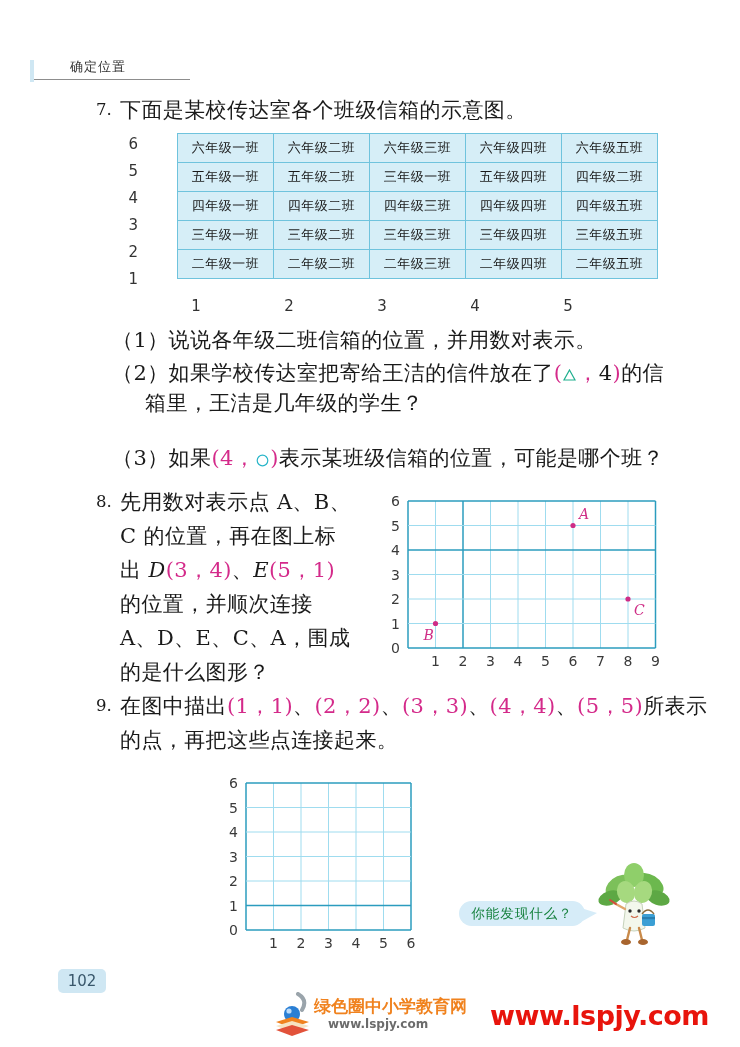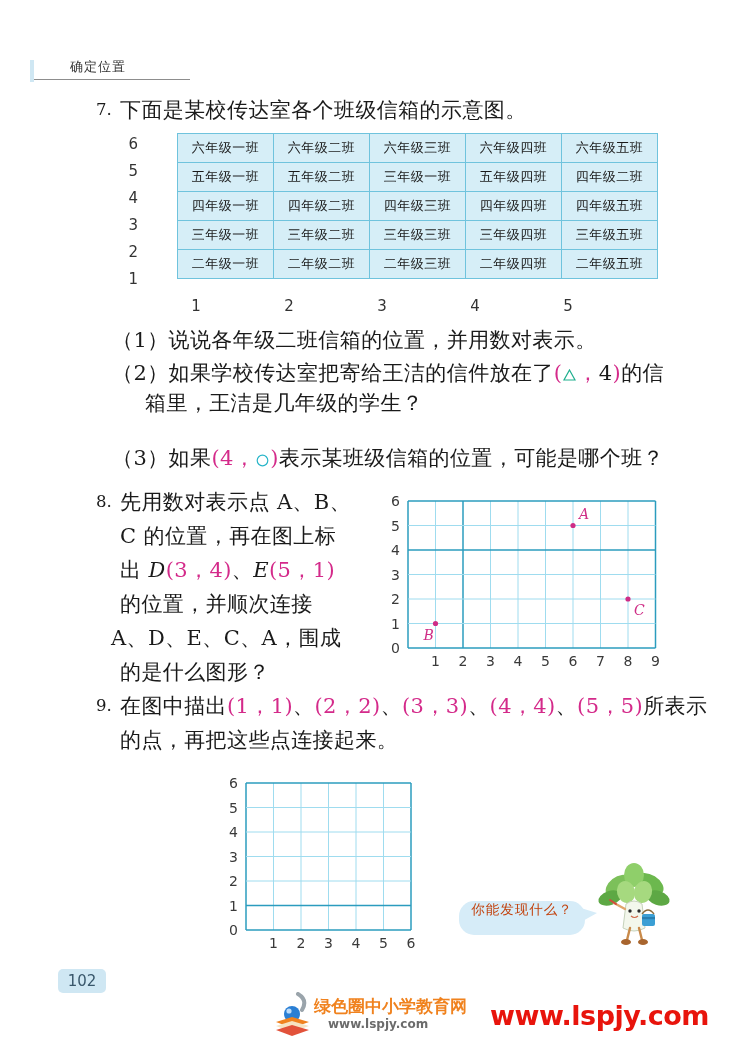--- a/index.html
+++ b/index.html
@@ -143,29 +143,29 @@
     font-size: 14px;
     fill: #cf2d86;
   }
 
   
   #bubble {
     position: absolute;
     left: 459px;
     top: 901px;
     width: 126px;
-    height: 34px;
+    height: 25px;
     background: #d6ecf8;
     border-radius: 15px;
     display: flex;
-    align-items: flex-start;
+    align-items: center;
     justify-content: center;
     font-size: 13.5px;
     letter-spacing: 1px;
-    color: #c2410c;
+    color: #15803d;
     font-family: "DejaVu Serif", "Liberation Serif", serif;
   }
   #bubble-tail {
     position: absolute;
     left: 581px;
     top: 908px;
     width: 0; height: 0;
     border-left: 16px solid #d6ecf8;
     border-top: 5px solid transparent;
     border-bottom: 9px solid transparent;
@@ -301,21 +301,21 @@
       </svg></span><span class="magenta">)</span><span>表示某班级信箱的位置，可能是哪个班？</span>
 </div>
 
 <div class="qnum" style="left:96px; top:487px;">8.</div>
 <div class="qline" style="left:120px; top:487px;">先用数对表示点 A、B、</div>
 <div class="qline" style="left:120px; top:521px;">C 的位置，再在图上标</div>
 <div class="qline" style="left:120px; top:555px;">
   <span>出 </span><span class="ital">D</span><span class="magenta">(3，4)</span><span>、</span><span class="ital">E</span><span class="magenta">(5，1)</span>
 </div>
 <div class="qline" style="left:120px; top:589px;">的位置，并顺次连接</div>
-<div class="qline" style="left:111px; top:623px;">A、D、E、C、A，围成</div>
+<div class="qline" style="left:120px; top:623px;">A、D、E、C、A，围成</div>
 <div class="qline" style="left:120px; top:657px;">的是什么图形？</div>
 
 <div class="gridbox" style="left:380px; top:470px;">
   <svg id="grid8" class="grid-svg" width="280" height="200">
       <line x1="28" y1="178" x2="28" y2="31" stroke="#2b9cbe" stroke-width="1.5"></line>
       <line x1="55.5" y1="178" x2="55.5" y2="31" stroke="#9fdcef" stroke-width="1"></line>
       <line x1="83" y1="178" x2="83" y2="31" stroke="#2b9cbe" stroke-width="1.5"></line>
       <line x1="110.5" y1="178" x2="110.5" y2="31" stroke="#9fdcef" stroke-width="1"></line>
       <line x1="138" y1="178" x2="138" y2="31" stroke="#9fdcef" stroke-width="1"></line>
       <line x1="165.5" y1="178" x2="165.5" y2="31" stroke="#9fdcef" stroke-width="1"></line>

